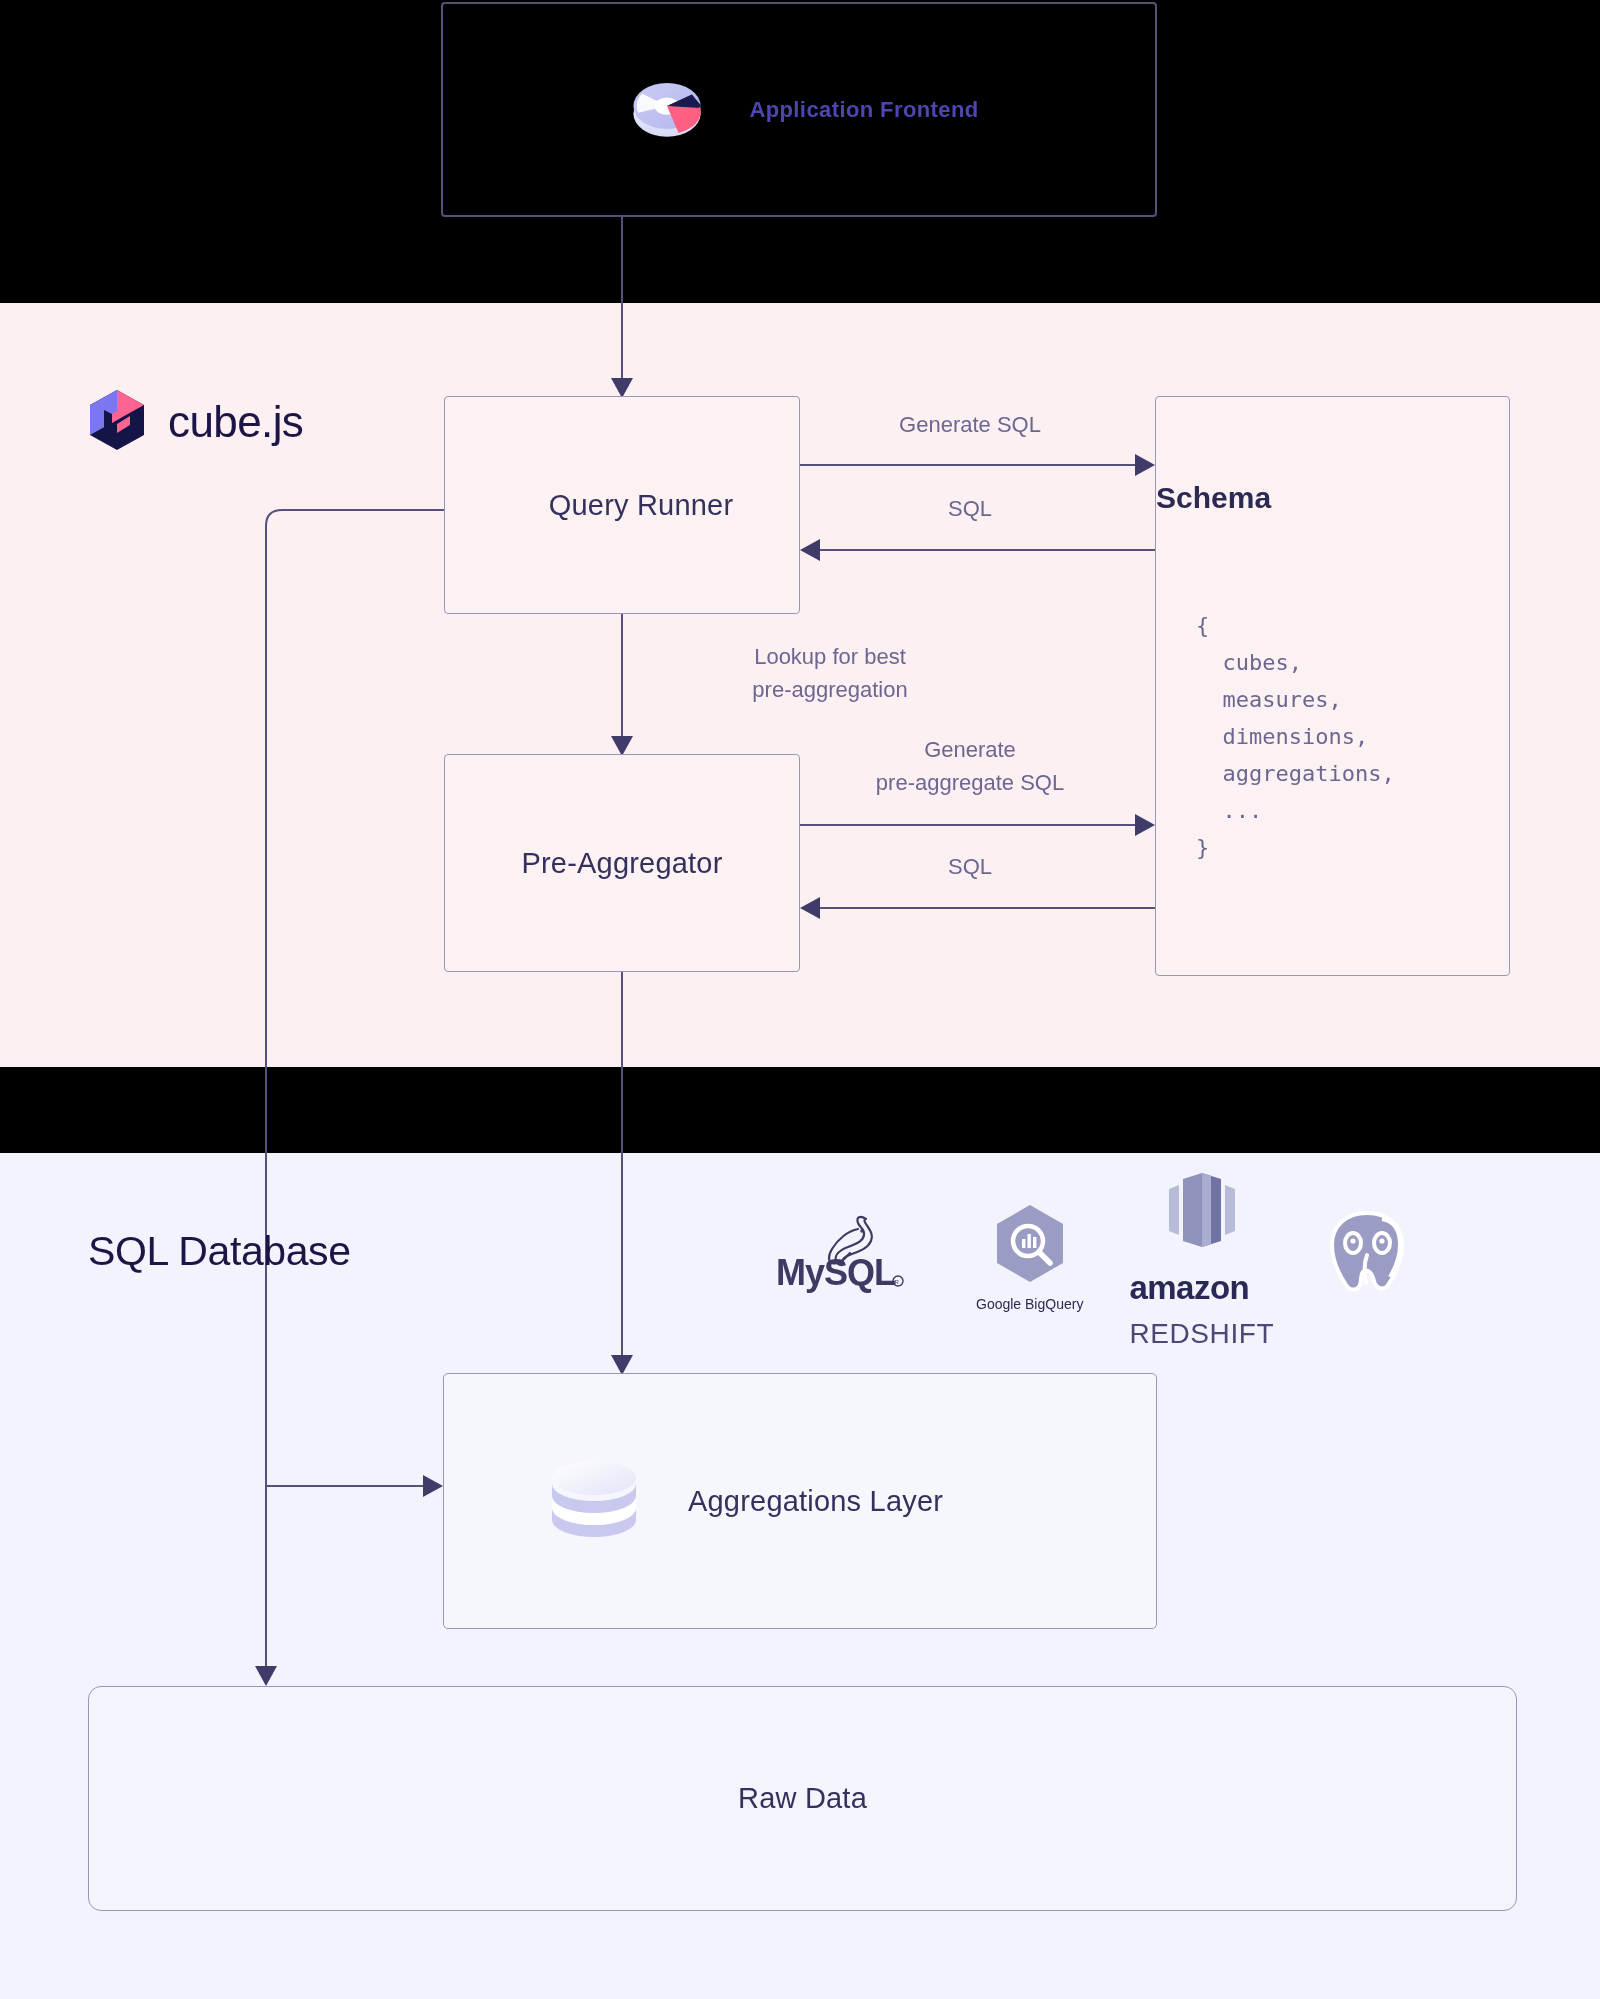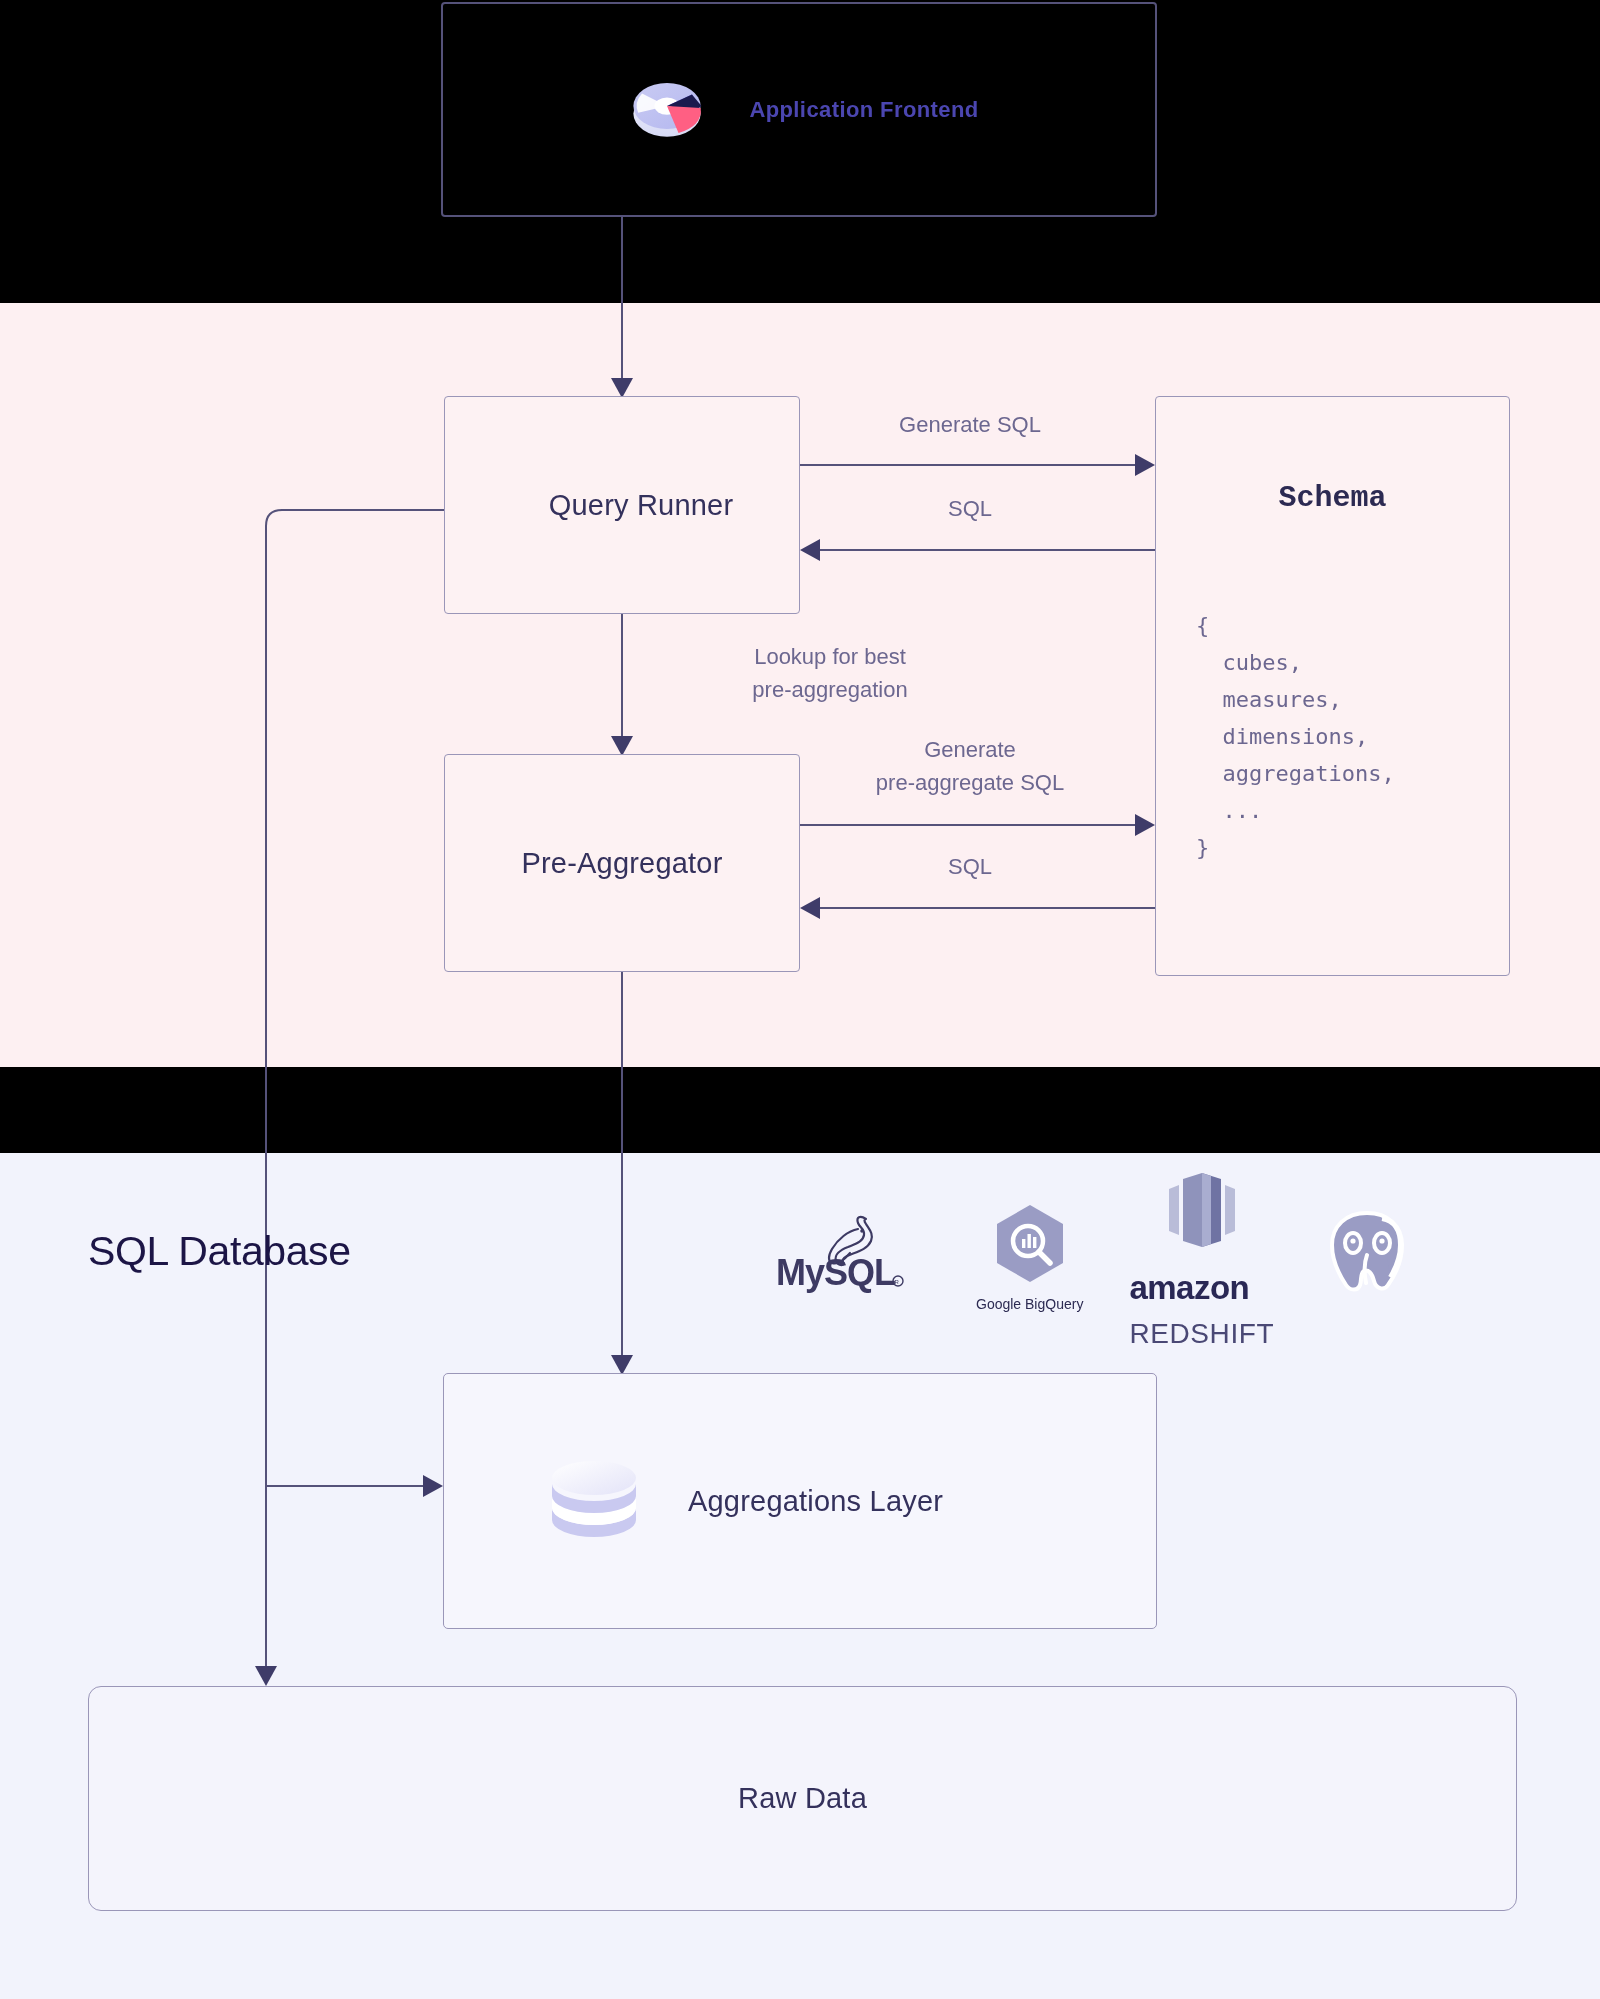--- a/index.html
+++ b/index.html
@@ -59,22 +59,22 @@
     font-size: 44px; color: #1c1546; letter-spacing: -.6px;
   }
 
   
   #query-runner  { left: 444px;  top: 396px;  width: 356px; height: 218px; background: #FDF2F3; padding-left: 38px; }
   #pre-aggregator{ left: 444px;  top: 754px;  width: 356px; height: 218px; background: #FDF2F3; }
   #schema        { left: 1155px; top: 396px;  width: 355px; height: 580px; background: #FDF2F3;
                    display: block; }
 
   #schema-title {
-    text-align: center; margin-top: 84px;
-    font-size: 30px; font-weight: 700; color: #2c2a52; font-family: Liberation Mono, monospace;
+    text-align: left; margin-top: 84px;
+    font-size: 30px; font-weight: 700; color: #2c2a52;
   }
   #schema-code {
     margin: 92px 0 0 40px;
     font-family: "DejaVu Sans Mono", monospace;
     font-size: 22px; line-height: 37px; color: #6c6790;
     white-space: pre;
   }
 
   
   #sql-db-title {
@@ -164,20 +164,33 @@
         <ellipse cx="50" cy="48" rx="13" ry="9" fill="#ffffff"></ellipse>
         <path d="M50 48 L76 36 A35 24 0 0 1 79 41 Z" fill="#6b68ef"></path>
         <path d="M76 36 L86 48 L79 53 L50 48 Z" fill="#1b1a4e"></path>
         <path d="M50 48 L85 50 A35 24 0 0 1 62 76 Z" fill="#ff5f83"></path>
         <path d="M50 48 L24 35 A35 24 0 0 0 20 55 Z" fill="#ffffff" opacity=".9"></path>
       </svg>
     </span>
     <span id="frontend-label">Application Frontend</span>
   </div>
 
+  <div id="cube-brand">
+    <span>
+      <svg width="62" height="64" viewBox="0 0 62 64">
+        <path d="M31 2 L58 17 L58 47 L31 62 L4 47 L4 17 Z" fill="#141446"></path>
+        <path d="M4 17 L31 2 L31 32 L4 47 Z" fill="#7a77f0"></path>
+        <path d="M31 2 L58 17 L31 32 Z" fill="#ff6492"></path>
+        <path d="M18 22 L18 40 L31 47 L31 38 L26 35 L26 26 Z" fill="#141446"></path>
+        <path d="M44 15 L26 26 L26 35 L44 24 Z" fill="#ff6492"></path>
+        <path d="M44 28 L31 36 L31 45 L44 37 Z" fill="#ff6492"></path>
+      </svg>
+    </span>
+    <span class="brand-text">cube.js</span>
+  </div>
 
   <div class="node" id="query-runner">
     <span class="node-label">Query Runner</span>
   </div>
 
   <div class="node" id="pre-aggregator">
     <span class="node-label">Pre-Aggregator</span>
   </div>
 
   <div class="node" id="schema">

